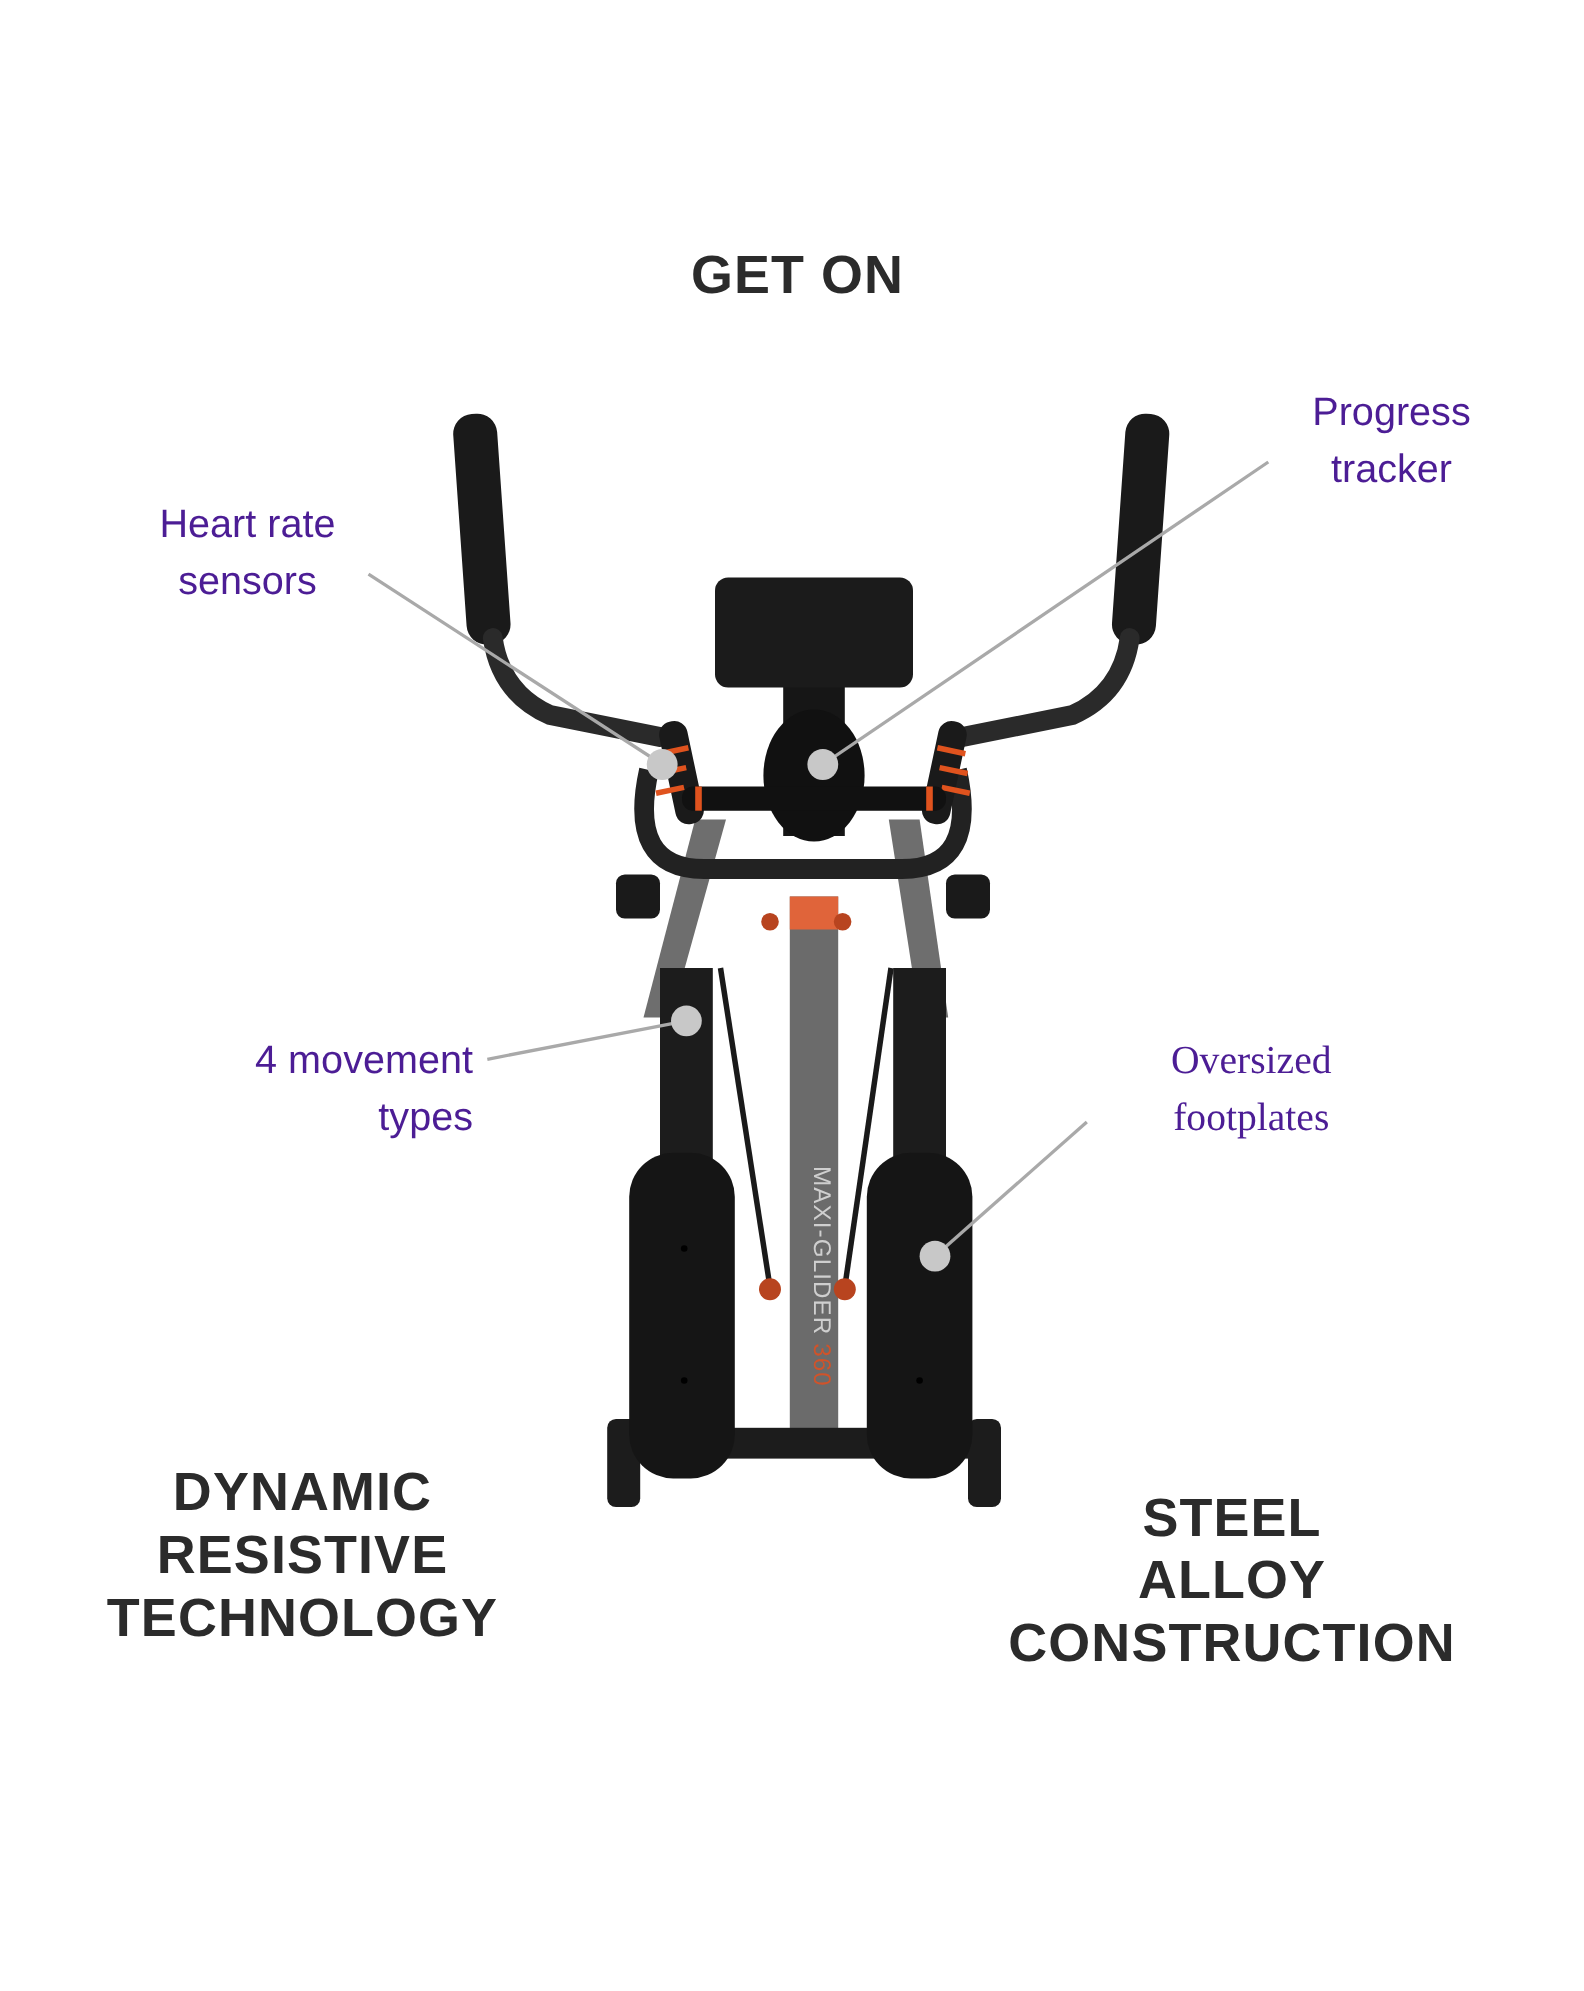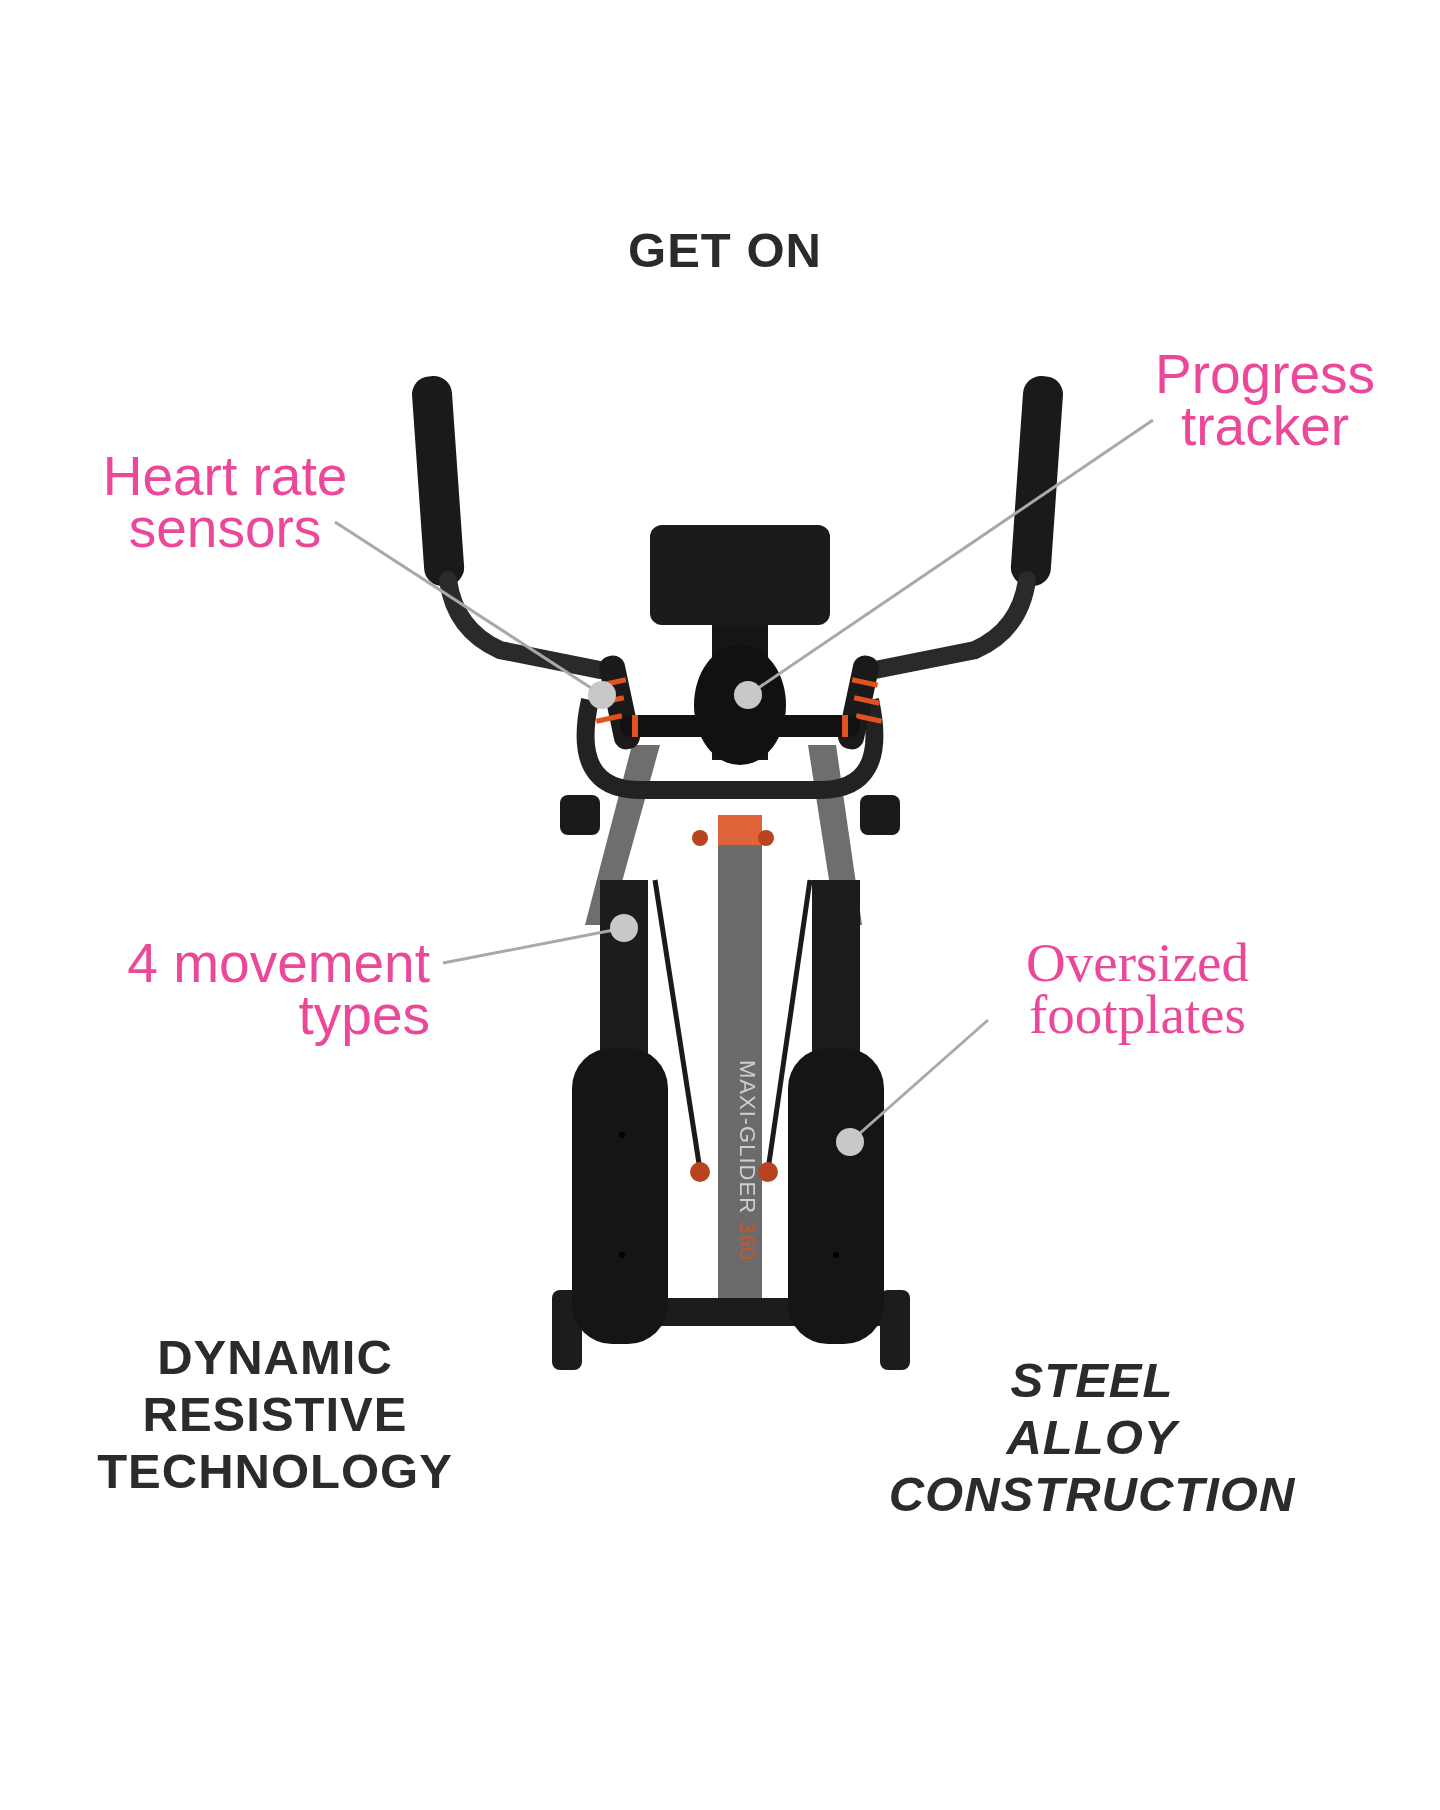--- a/index.html
+++ b/index.html
@@ -1,18 +1,18 @@
 <!DOCTYPE html>
 <html><head>
 <meta charset="utf-8">
 <style>
   html, body { margin:0; padding:0; background:#ffffff; }
   body { width:1440px; height:1810px; position:relative; overflow:hidden; font-family:"Liberation Sans", "DejaVu Sans", sans-serif; }
   .headline { position:absolute; text-align:center; color:#2b2b2b; font-weight:700; font-size:49px; line-height:57px; letter-spacing:1px; }
-  .callout { position:absolute; text-align:center; color:#ec4899; font-size:55px; line-height:52px; font-weight:400; }
+  .callout { position:absolute; text-align:center; color:#4c1d95; font-size:36px; line-height:52px; font-weight:400; }
   .line { display:block; white-space:nowrap; }
   svg.machine { position:absolute; left:0; top:0; }
 </style>
 </head>
 <body>
 
 <svg class="machine" width="1440" height="1810" viewBox="0 0 1440 1810">
 
   <g>
     <polygon points="632,745 660,745 610,925 585,925" fill="#6e6e6e"></polygon>
@@ -105,21 +105,21 @@
 <div class="headline" style="left:555px; top:222px; width:340px;">
   <span class="line">GET ON</span>
 </div>
 
 <div class="headline" style="left:40px; top:1302px; width:470px;margin-top:27px;">
   <span class="line">DYNAMIC</span>
   <span class="line">RESISTIVE</span>
   <span class="line">TECHNOLOGY</span>
 </div>
 
-<div class="headline" style="left:842px; top:1352px; width:500px;font-style:italic;">
+<div class="headline" style="left:870px; top:1352px; width:500px;">
   <span class="line">STEEL</span>
   <span class="line">ALLOY</span>
   <span class="line">CONSTRUCTION</span>
 </div>
 
 <div class="callout" style="left:1120px; top:348px; width:290px;">
   <span class="line">Progress</span>
   <span class="line">tracker</span>
 </div>
 

